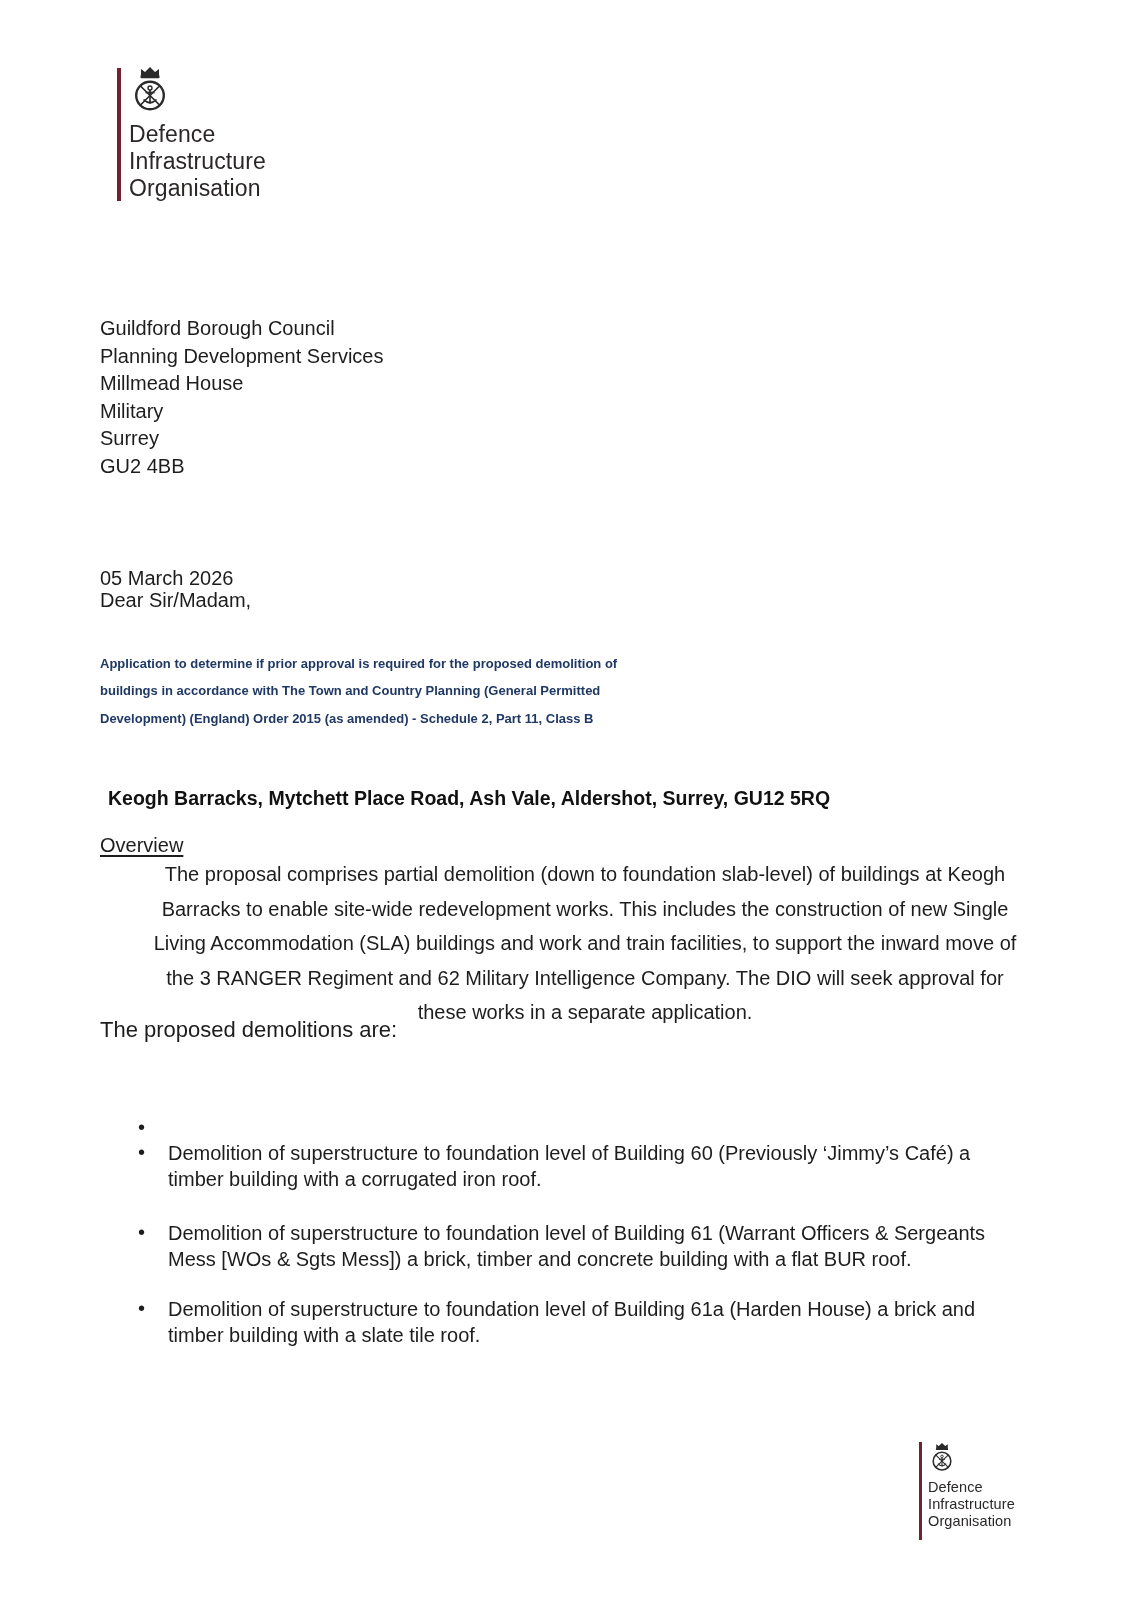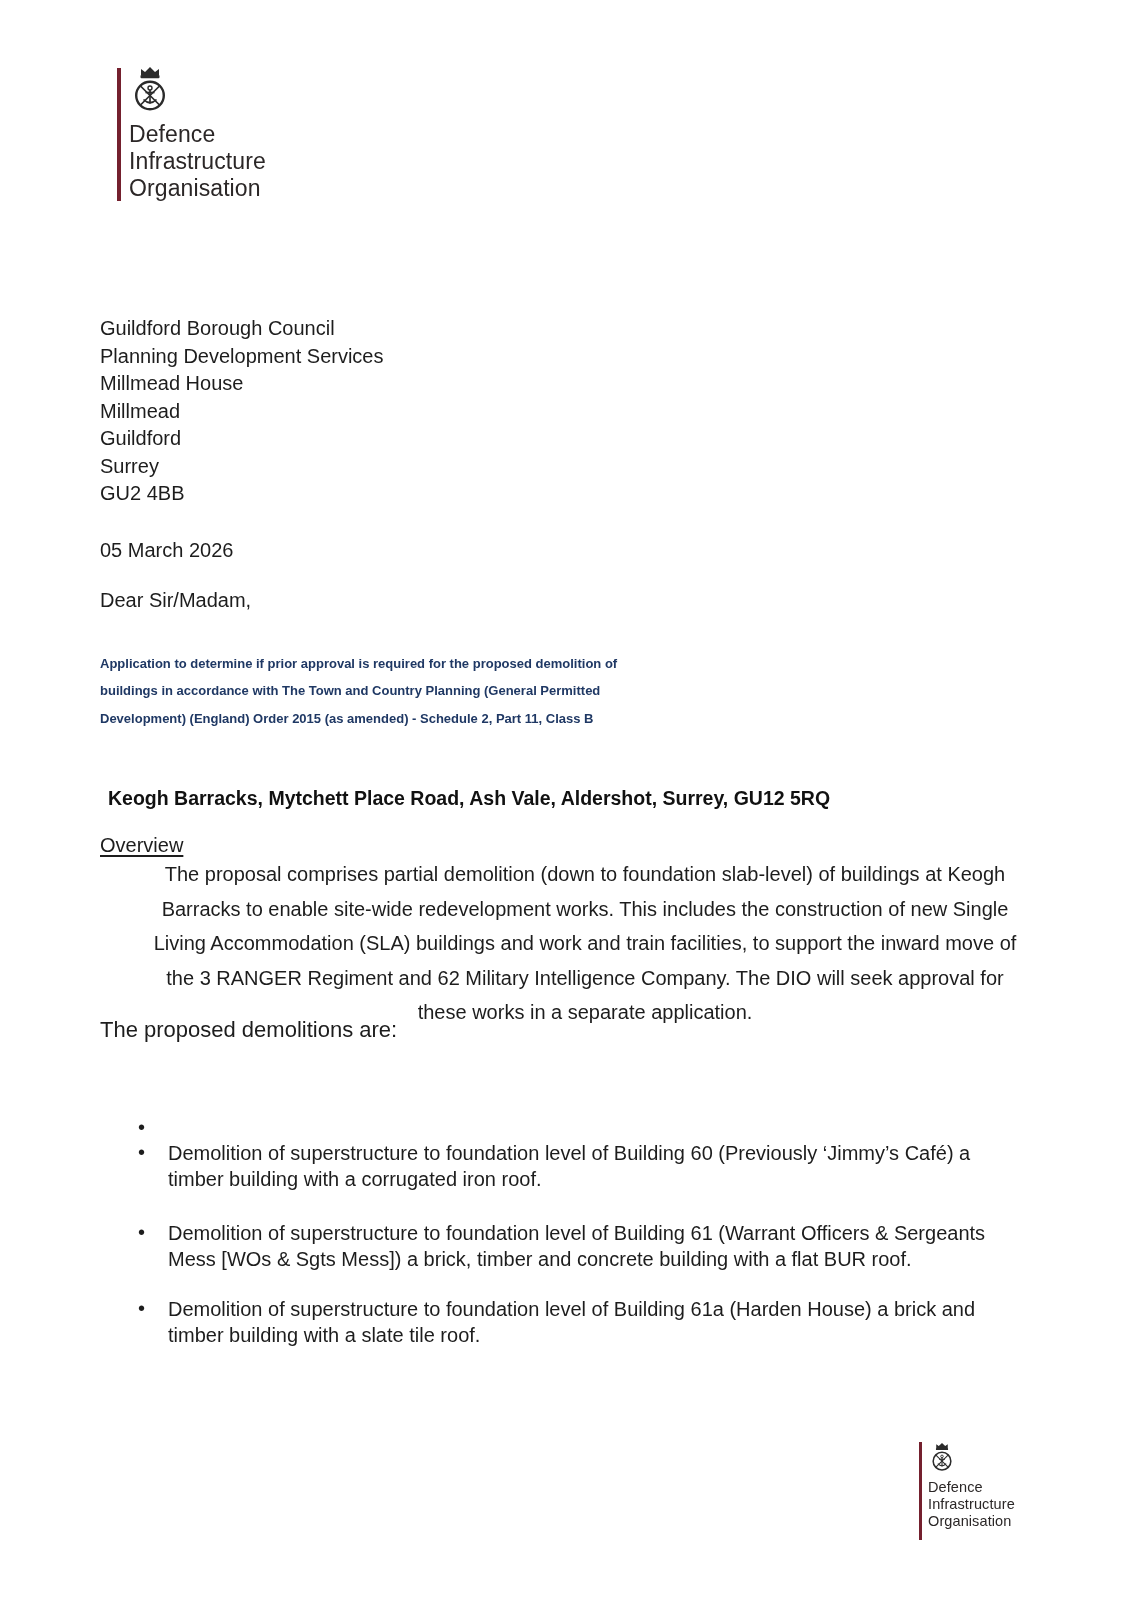--- a/index.html
+++ b/index.html
@@ -32,21 +32,21 @@
 
   .logo-bottom { left: 919px; top: 1440px; width: 110px; height: 100px; }
   .logo-bottom .bar { left: 0; top: 2px; width: 3px; height: 98px; }
   .logo-bottom .crest { left: 8px; top: 1px; width: 30px; height: 32px; }
   .logo-bottom .wordmark { left: 9px; top: 39px; font-size: 14.5px; line-height: 17px; }
 
   
   .block { position: absolute; left: 100px; }
 
   .recipient { top: 315px; font-size: 20px; line-height: 27.5px; }
-  .date      { top: 537px; font-size: 20px; line-height: 27.5px; }
+  .date      { top: 565px; font-size: 20px; line-height: 27.5px; }
   .salutation{ top: 587px; font-size: 20px; line-height: 27.5px; }
 
   .subject {
     top: 650px;
     width: 960px;
     font-size: 13px;
     font-weight: bold;
     line-height: 27.3px;
     color: #1f3864;
     white-space: pre-line;
@@ -127,22 +127,21 @@
     </svg>
     <div class="wordmark">Defence
 Infrastructure
 Organisation</div>
   </div>
 
   <div class="block recipient">
     <div>Guildford Borough Council</div>
     <div>Planning Development Services</div>
     <div>Millmead House</div>
-    <div>Millmead</div>
-    <div>Guildford</div>
+    <div>Military</div>
     <div>Surrey</div>
     <div>GU2 4BB</div>
   </div>
 
   <div class="block date">05 March 2026</div>
 
   <div class="block salutation">Dear Sir/Madam,</div>
 
   <div class="block subject">Application to determine if prior approval is required for the proposed demolition of
 buildings in accordance with The Town and Country Planning (General Permitted

